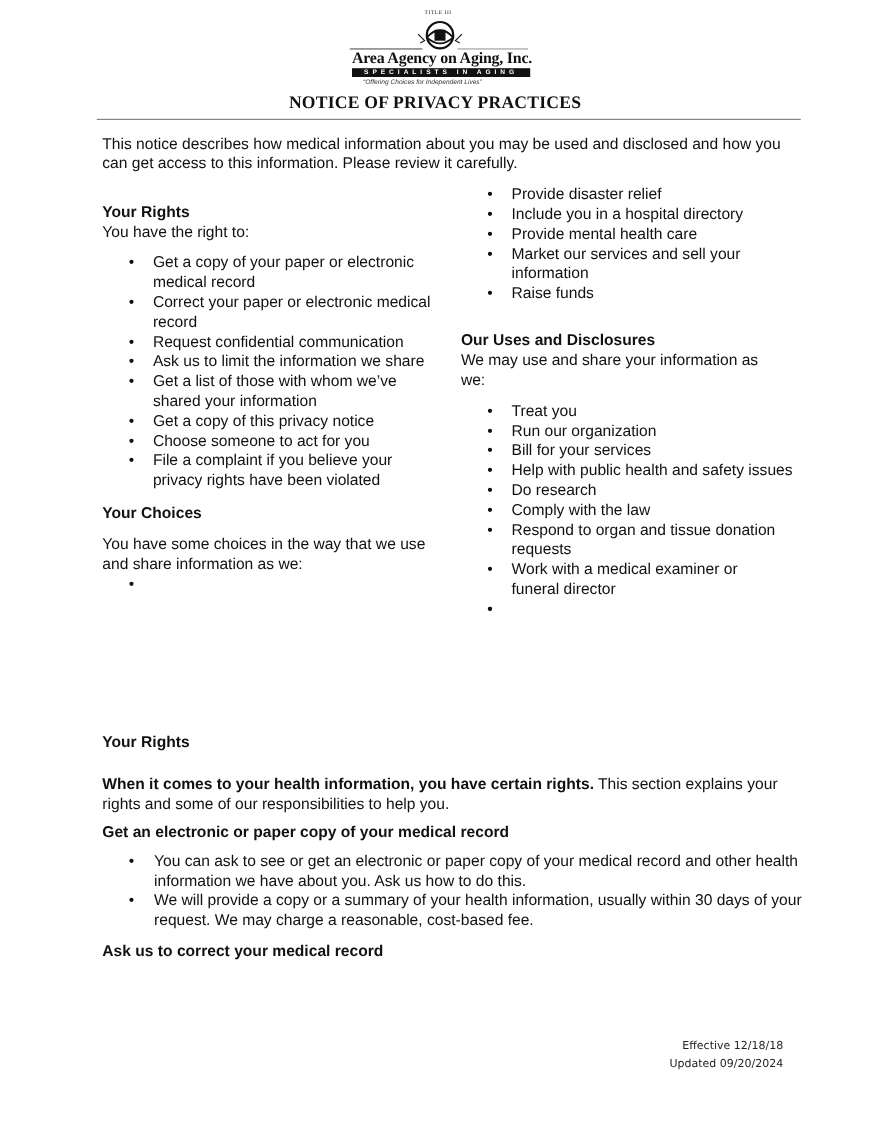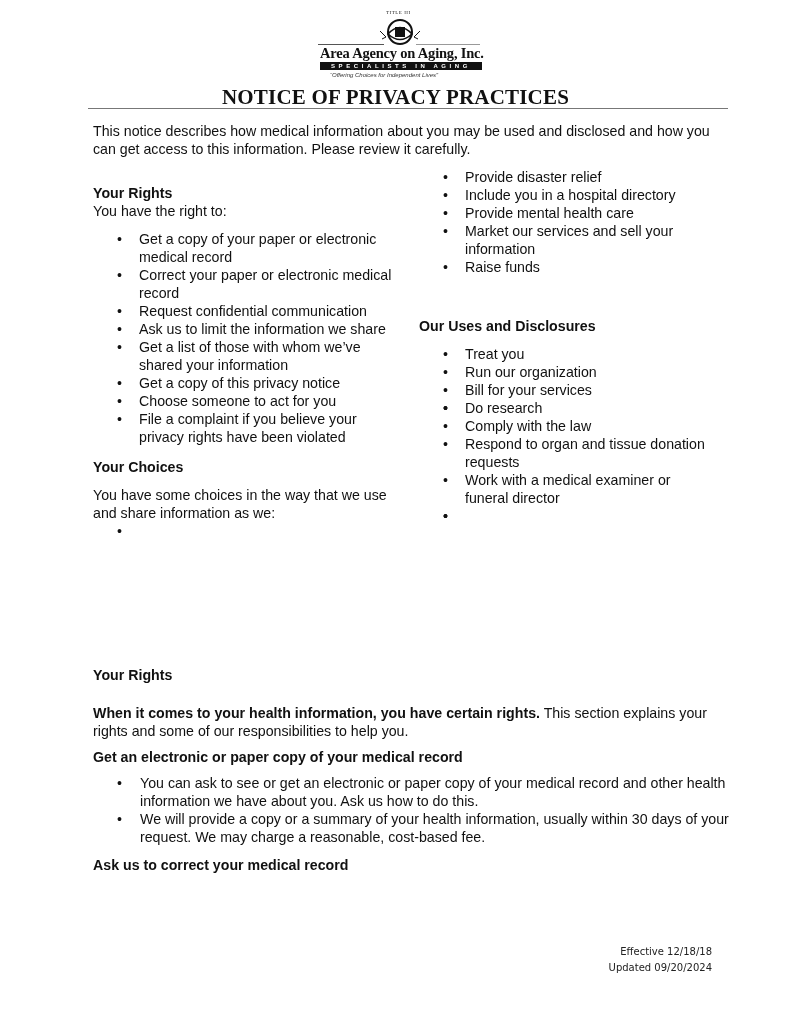--- a/index.html
+++ b/index.html
@@ -12,21 +12,21 @@
   
   .logo { left: 300px; top: 4px; width: 200px; height: 78px; }
   .logo .title-small { position: absolute; left: 86px; top: 6px; font-size: 5px; letter-spacing: 0.5px; font-family: "Liberation Serif", serif; color:#222; }
   .logo svg.emblem { position: absolute; left: 78px; top: 13px; }
   .logo .rule-left { position: absolute; left: 18px; top: 40px; width: 66px; height: 1px; background: #555; }
   .logo .rule-right { position: absolute; left: 116px; top: 40px; width: 64px; height: 1px; background: #999; }
   .logo .agency { position: absolute; left: 20px; top: 41px; font-family: "Liberation Serif", serif; font-weight: bold; font-size: 14.5px; letter-spacing: -0.2px; white-space: nowrap; color:#111; }
   .logo .band { position: absolute; left: 20px; top: 58px; width: 162px; height: 8px; background: #111; color: #fff; font-size: 6px; font-weight: bold; letter-spacing: 3.6px; line-height: 8px; text-align: center; white-space: nowrap; overflow: hidden; }
   .logo .tagline { position: absolute; left: 30px; top: 68px; font-size: 6px; font-style: italic; color: #333; white-space: nowrap; }
 
-  .doc-title { left: 0; width: 791px; top: 85px; text-align: center; font-family: "Liberation Serif", serif; font-weight: bold; font-size: 21px; letter-spacing: 0.2px; }
+  .doc-title { left: 0; width: 791px; top: 85px; text-align: center; font-family: "Liberation Serif", serif; font-weight: bold; font-size: 16px; letter-spacing: 0.2px; }
   .title-rule { left: 88px; top: 108px; width: 640px; height: 1px; background: #777; }
 
   .intro { left: 93px; top: 122px; width: 620px; font-size: 14.2px; line-height: 18px; }
   .intro b { font-weight: normal; }
 
   .col-left { left: 93px; top: 184px; width: 300px; font-size: 14.2px; line-height: 18px; }
   .col-right { left: 419px; top: 168px; width: 345px; font-size: 14.2px; line-height: 18px; }
 
   h3 { margin: 0; font-size: 14.2px; font-weight: bold; line-height: 18px; }
   p { margin: 0; }
@@ -92,26 +92,27 @@
 
 <div class="abs col-right">
   <ul class="bul">
     <li><span class="dot">•</span><span>Provide disaster relief</span></li>
     <li><span class="dot">•</span><span>Include you in a hospital directory</span></li>
     <li><span class="dot">•</span><span>Provide mental health care</span></li>
     <li style="padding-right:60px;"><span class="dot">•</span><span>Market our services and sell your information</span></li>
     <li><span class="dot">•</span><span>Raise funds</span></li>
   </ul>
 
-  <h3 style="margin-top:41px;">Our Uses and Disclosures</h3>
+  <h3 style="margin-top:25px;">Our Uses and Disclosures</h3>
+  <p style="width:285px;">We may use and share your information as we:</p>
   <ul class="bul" style="margin-top:10px;">
     <li><span class="dot">•</span><span>Treat you</span></li>
     <li><span class="dot">•</span><span>Run our organization</span></li>
     <li><span class="dot">•</span><span>Bill for your services</span></li>
-    <li style="white-space:nowrap;"><span class="dot">•</span></li>
+    <li style="white-space:nowrap;"><span class="dot">•</span><span>Help with public health and safety issues</span></li>
     <li><span class="dot">•</span><span>Do research</span></li>
     <li><span class="dot">•</span><span>Comply with the law</span></li>
     <li style="padding-right:20px;"><span class="dot">•</span><span>Respond to organ and tissue donation requests</span></li>
     <li style="padding-right:80px;"><span class="dot">•</span><span>Work with a medical examiner or funeral director</span></li>
     <li><span class="dot">•</span></li>
     <li><span class="dot">•</span></li>
   </ul>
 </div>
 
 <div class="abs lower">

